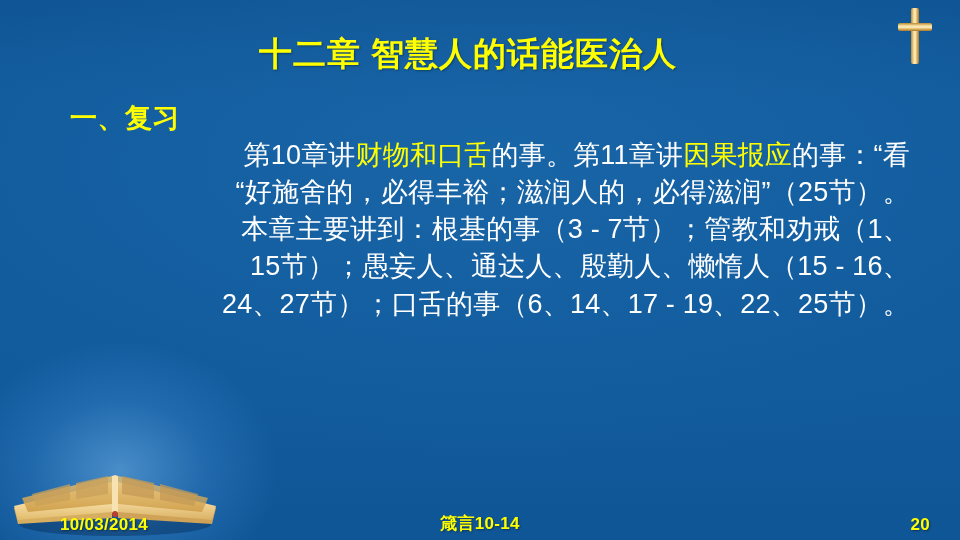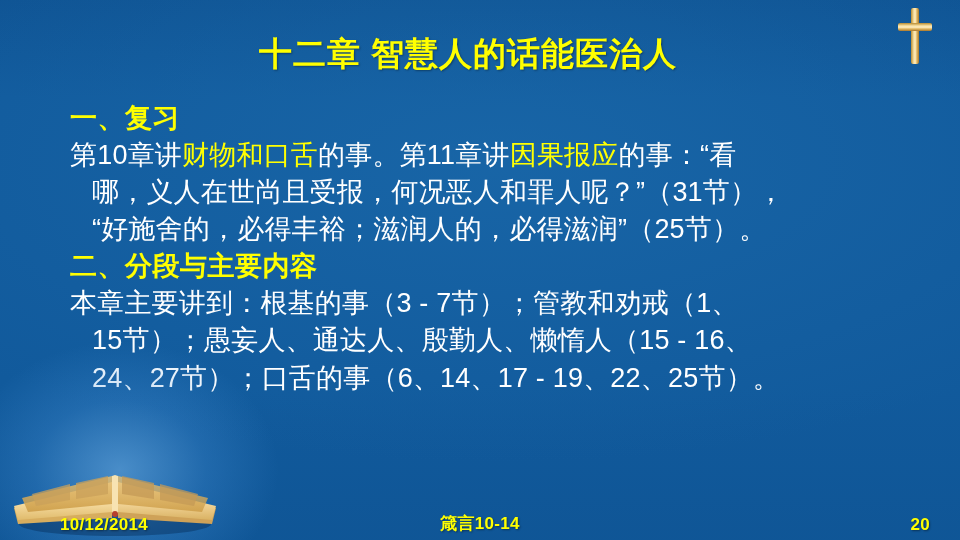--- a/index.html
+++ b/index.html
@@ -92,20 +92,21 @@
   }
 
   .para {
     color: #ffffff;
     font-size: 27px;
     line-height: 1.38;
     letter-spacing: 0.2px;
   }
   .para .line {
     white-space: nowrap;
+    text-align: right;
   }
   .para .line.indent {
     padding-left: 22px;
   }
   .hl {
     color: #ffff00;
   }
 
   
   #book-glow {
@@ -152,24 +153,22 @@
     <div class="bar-h"></div>
   </div>
 
   <div id="slide-title">十二章 智慧人的话能医治人</div>
 
   <div id="body-block">
     <div id="sections-host">
         <div class="section-heading">一、复习</div>
         <div class="para">
           <div class="line"><span>第10章讲</span><span class="hl">财物和口舌</span><span>的事。第11章讲</span><span class="hl">因果报应</span><span>的事：“看</span></div>
-          <div class="line indent"><span>哪，义人在世尚且受报，何况恶人和罪人呢？”（31节），</span></div>
           <div class="line indent"><span>“好施舍的，必得丰裕；滋润人的，必得滋润”（25节）。</span></div>
         </div>
-        <div class="section-heading">二、分段与主要内容</div>
         <div class="para">
           <div class="line"><span>本章主要讲到：根基的事（3 - 7节）；管教和劝戒（1、</span></div>
           <div class="line indent"><span>15节）；愚妄人、通达人、殷勤人、懒惰人（15 - 16、</span></div>
           <div class="line indent"><span>24、27节）；口舌的事（6、14、17 - 19、22、25节）。</span></div>
         </div>
       </div>
   </div>
 
   <div id="book-glow"></div>
   <svg id="open-book" viewBox="0 0 214 96">
@@ -205,17 +204,17 @@
     <path d="M24 52 L62 42 L62 58 L28 64 Z" fill="#caa05a" opacity="0.75"></path>
     <path d="M68 41 L100 34 L100 52 L68 57 Z" fill="#caa05a" opacity="0.75"></path>
     <path d="M190 52 L152 42 L152 58 L186 64 Z" fill="#c49a55" opacity="0.75"></path>
     <path d="M146 41 L114 34 L114 52 L146 57 Z" fill="#c49a55" opacity="0.75"></path>
 
     <path d="M104 34 L107 33 L110 34 L110 71 L107 74 L104 71 Z" fill="#f7e3b2"></path>
 
     <circle cx="107" cy="72" r="3" fill="#b8402c"></circle>
   </svg>
 
-  <div class="footer-text" id="footer-date">10/12/2014</div>
+  <div class="footer-text" id="footer-date">10/03/2014</div>
   <div class="footer-text" id="footer-center">箴言10-14</div>
   <div class="footer-text" id="footer-page">20</div>
 
 </div>
 
 </body></html>

